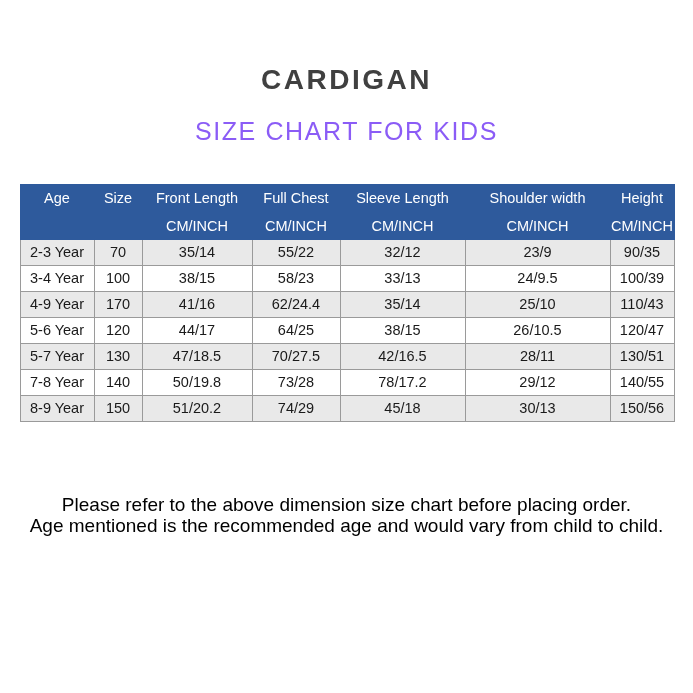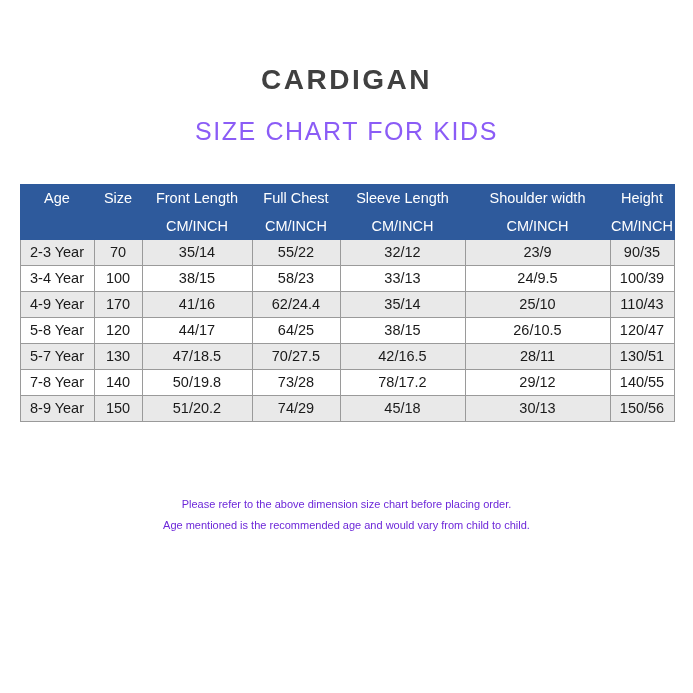--- a/index.html
+++ b/index.html
@@ -84,22 +84,22 @@
   .col-age { width: 74px; }
   .col-size { width: 48px; }
   .col-front { width: 110px; }
   .col-chest { width: 88px; }
   .col-sleeve { width: 125px; }
   .col-shoulder { width: 145px; }
   .col-height { width: 64px; }
   .footnote {
     margin-top: 72px;
     text-align: center;
-    font-size: 11px;
-    color: #6d28d9;
+    font-size: 19px;
+    color: #000000;
     line-height: 21px;
   }
   .footnote div {
     white-space: nowrap;
   }
 </style>
 </head>
 <body>
 
 <div class="page">
@@ -160,21 +160,21 @@
         <tr>
           <td>4-9 Year</td>
           <td>170</td>
           <td>41/16</td>
           <td>62/24.4</td>
           <td>35/14</td>
           <td>25/10</td>
           <td>110/43</td>
         </tr>
         <tr>
-          <td>5-8 Year</td>
+          <td>5-6 Year</td>
           <td>120</td>
           <td>44/17</td>
           <td>64/25</td>
           <td>38/15</td>
           <td>26/10.5</td>
           <td>120/47</td>
         </tr>
         <tr>
           <td>5-7 Year</td>
           <td>130</td>

